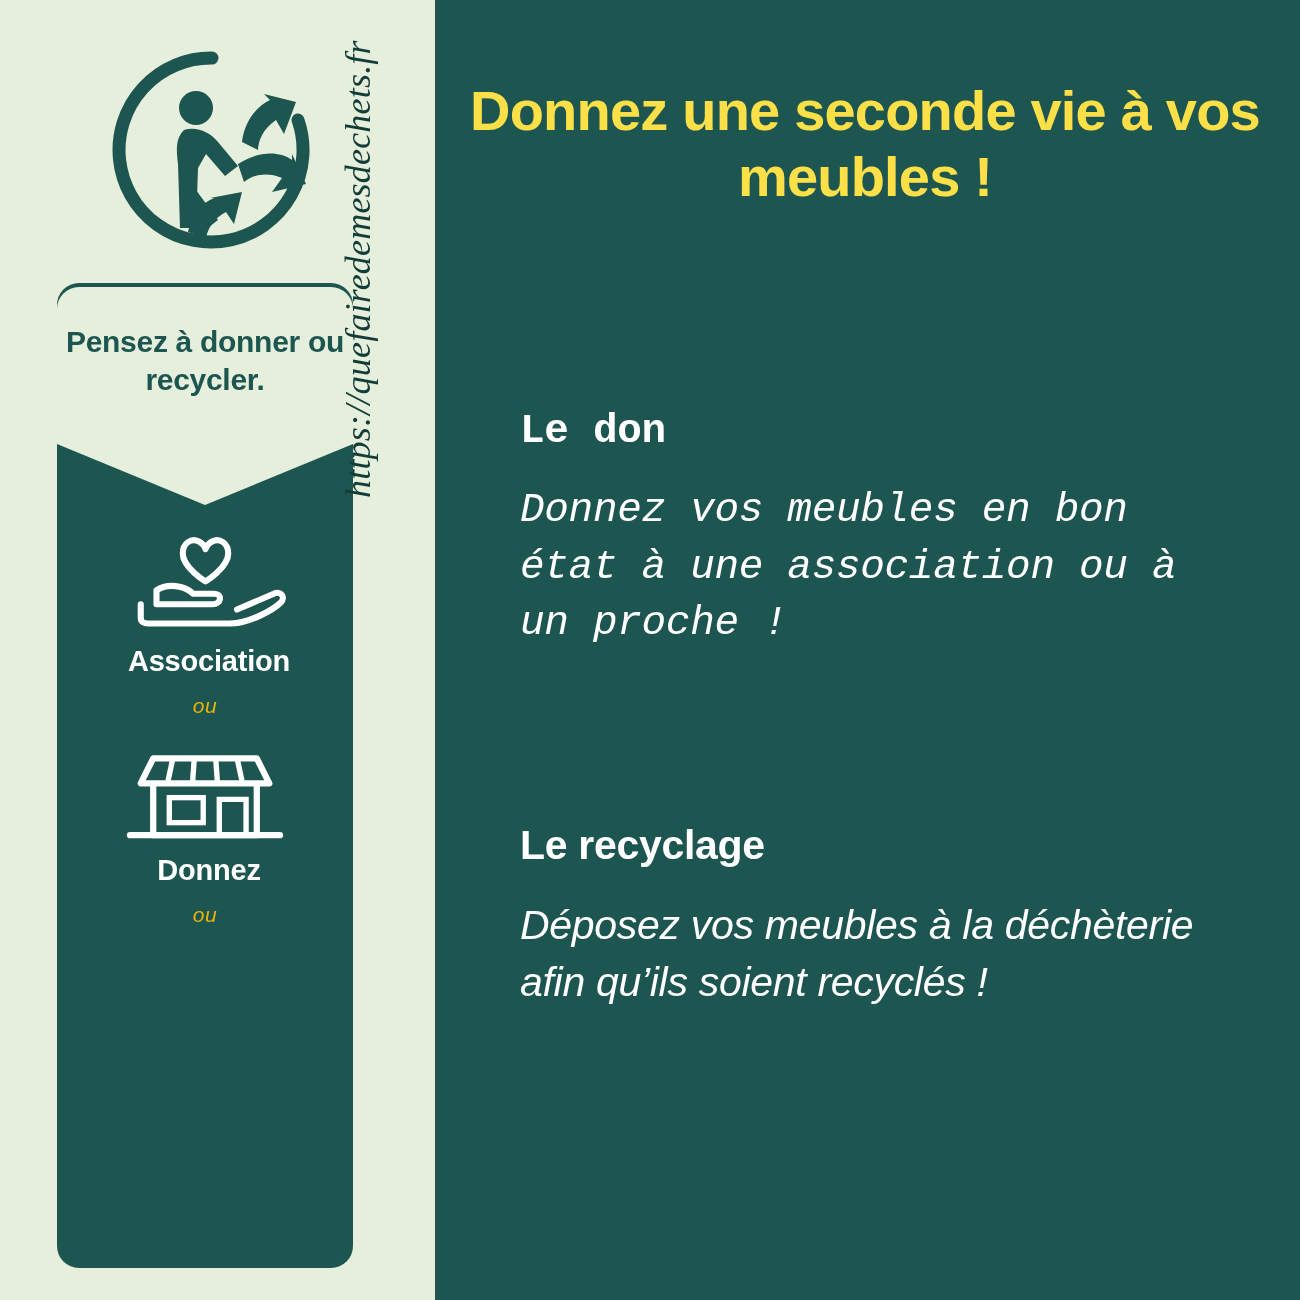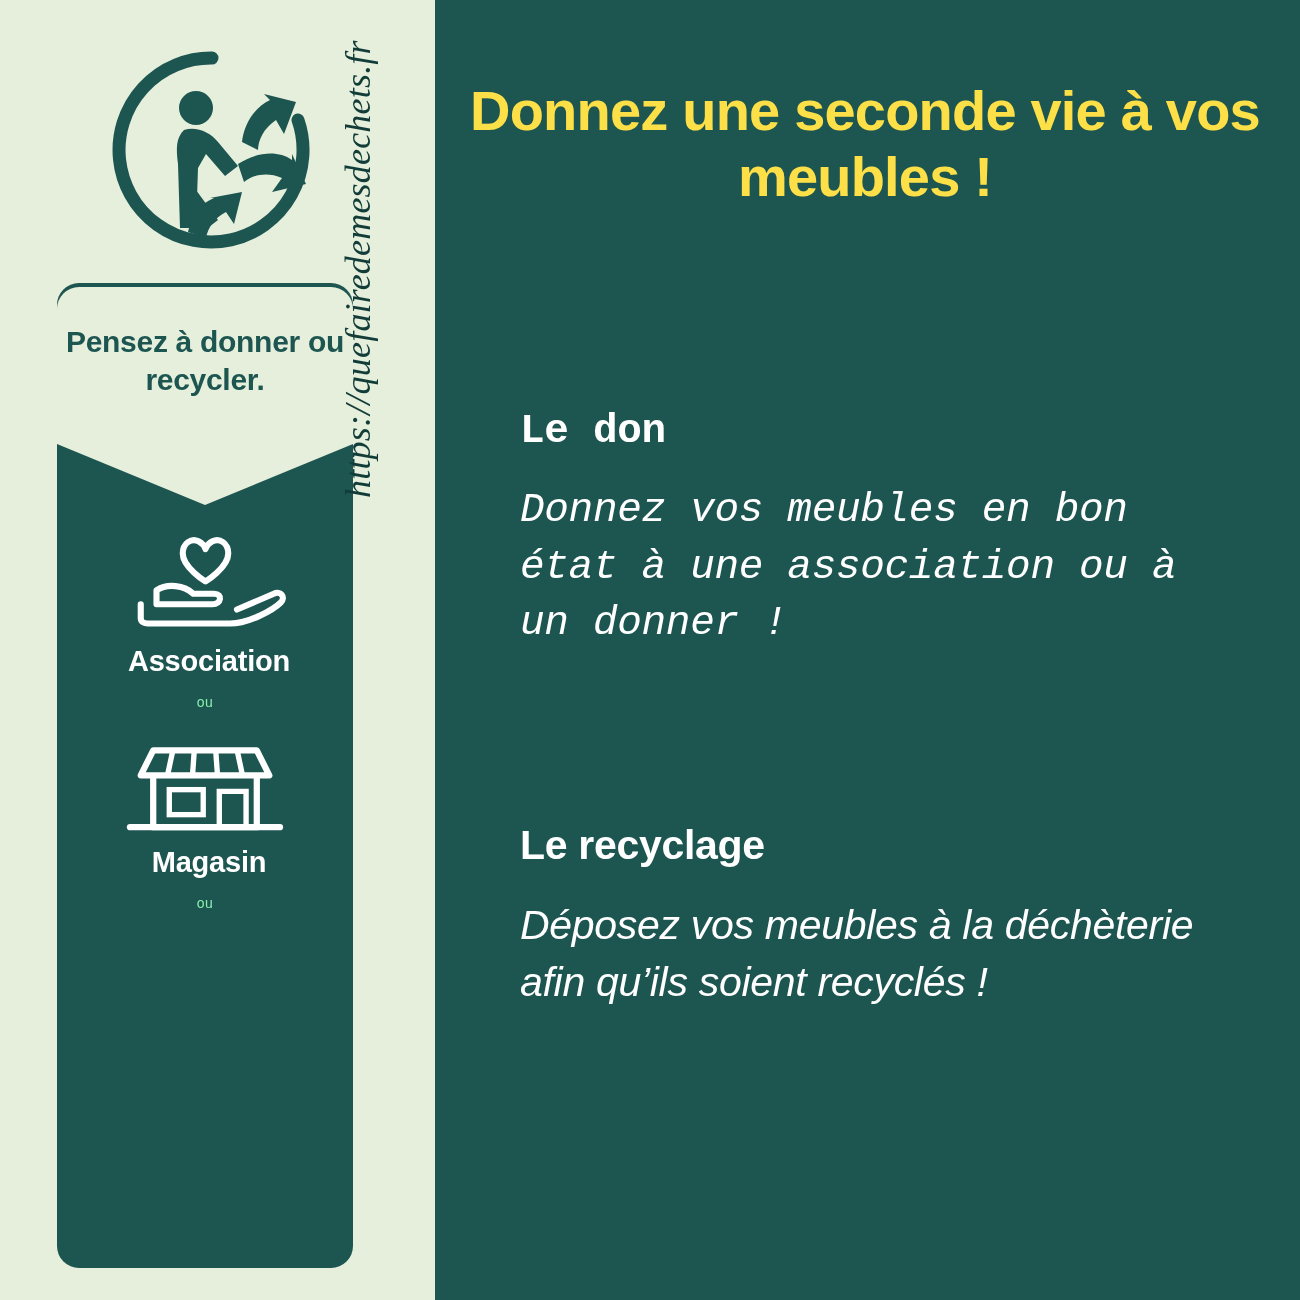--- a/index.html
+++ b/index.html
@@ -85,24 +85,25 @@
   }
   .option-label {
     font-size: 29px;
     font-weight: bold;
     color: #ffffff;
     letter-spacing: -0.2px;
     margin-top: 6px;
     margin-left: 8px;
   }
   .option-sep {
-    font-size: 14px;
-    color: #86efac;
+    font-size: 21px;
+    color: #eab308;
     margin: 16px 0 14px;
     letter-spacing: 0.5px;
+    font-style: italic;
   }
   .url-vertical {
     position: absolute;
     left: 337px;
     top: 498px;
     width: 640px;
     transform: rotate(-90deg);
     transform-origin: 0 0;
     color: #123c38;
     font-family: "Liberation Serif", serif;
@@ -207,39 +208,39 @@
               <line x1="64" y1="34" x2="58" y2="62" stroke="#ffffff" stroke-width="6"></line>
               <line x1="88" y1="34" x2="86" y2="62" stroke="#ffffff" stroke-width="6"></line>
               <line x1="112" y1="34" x2="114" y2="62" stroke="#ffffff" stroke-width="6"></line>
               <line x1="136" y1="34" x2="142" y2="62" stroke="#ffffff" stroke-width="6"></line>
               <path d="M42 62 L42 120 L158 120 L158 62" fill="none" stroke="#ffffff" stroke-width="7" stroke-linejoin="round"></path>
               <rect x="60" y="78" width="38" height="28" fill="none" stroke="#ffffff" stroke-width="6"></rect>
               <path d="M116 120 L116 80 L146 80 L146 120" fill="none" stroke="#ffffff" stroke-width="6"></path>
               <line x1="16" y1="120" x2="184" y2="120" stroke="#ffffff" stroke-width="7" stroke-linecap="round"></line>
             </svg>
           </div>
-          <div class="option-label">Magasin</div>
+          <div class="option-label">Donnez</div>
         </div>
 
         <div class="option-sep">ou</div>
 
 
       </div>
     </div>
 
     <div class="url-vertical">https://quefairedemesdechets.fr</div>
   </div>
 
   <div class="right-panel">
 
     <div class="headline">Donnez une seconde vie à vos meubles !</div>
 
     <div class="section section-don">
       <div class="section-title">Le don</div>
-      <div class="section-body">Donnez vos meubles en bon état à une association ou à un donner !</div>
+      <div class="section-body">Donnez vos meubles en bon état à une association ou à un proche !</div>
     </div>
 
     <div class="section section-recyclage">
       <div class="section-title">Le recyclage</div>
       <div class="section-body">Déposez vos meubles à la déchèterie afin qu’ils soient recyclés !</div>
     </div>
 
   </div>
 </div>
 

